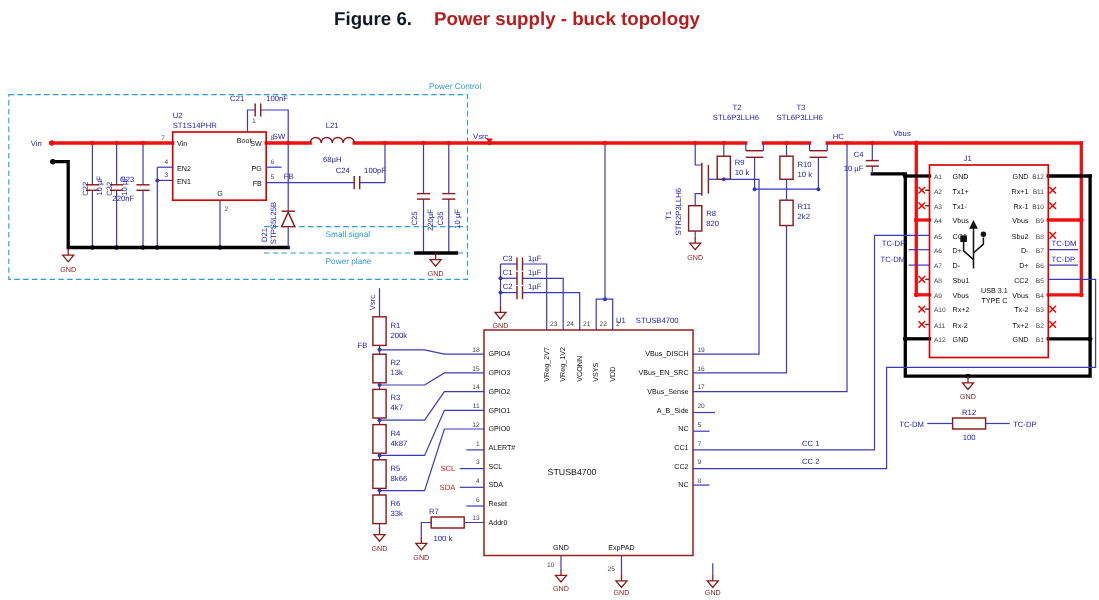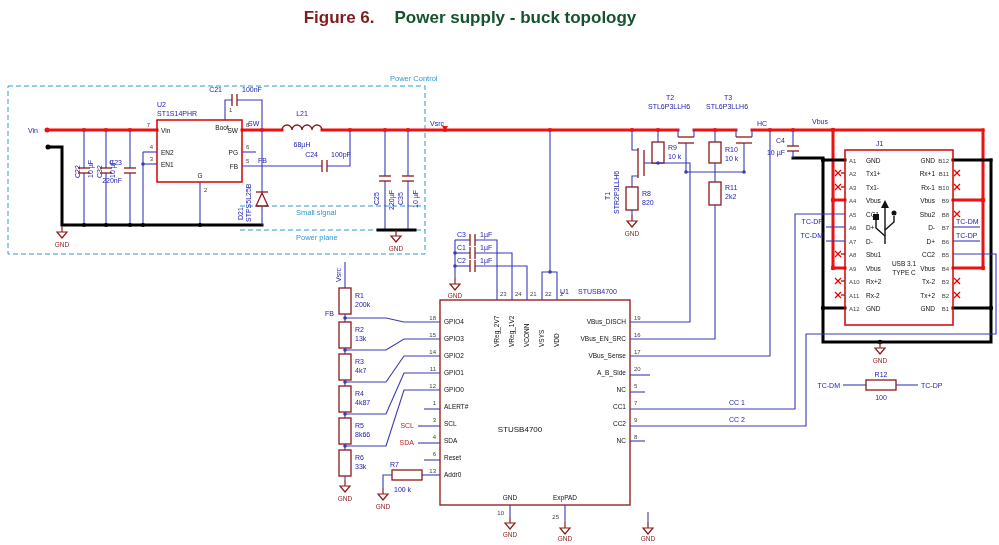--- a/index.html
+++ b/index.html
@@ -1,19 +1,19 @@
 <!DOCTYPE html>
 <html><head>
 <meta charset="utf-8">
 <style>
   html,body{margin:0;padding:0;background:#fff;width:999px;height:545px;overflow:hidden}
   body{font-family:"Liberation Sans",sans-serif}
   .title-bar{position:absolute;top:8px;left:0;width:940px;text-align:center;font-size:17px;font-weight:bold}
-  .title-fig{color:#7f1d1d;margin-right:20px}
-  .title-cap{color:#14532d}
+  .title-fig{color:#0f172a;margin-right:20px}
+  .title-cap{color:#b91c1c}
   svg{position:absolute;top:0;left:0}
   svg text{font-family:"Liberation Sans",sans-serif}
   .w{stroke:#3a3ab8;stroke-width:1.1;fill:none}
   .pw{stroke:#ee1111;stroke-width:3;fill:none;stroke-linecap:square}
   .gw{stroke:#000;stroke-width:3;fill:none;stroke-linecap:square}
   .cp{stroke:#8b1a1a;stroke-width:1.3;fill:none}
   .cpf{fill:#fff;stroke:#8b1a1a;stroke-width:1.3}
   .bx{stroke:#d40000;stroke-width:1.5;fill:none}
   .bx2{stroke:#9b2323;stroke-width:1.4;fill:none}
   .lbl{fill:#1a1ab0;font-size:7px}

